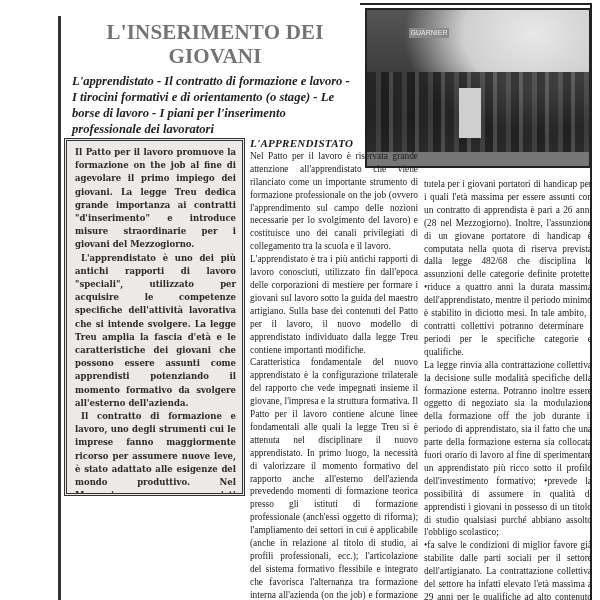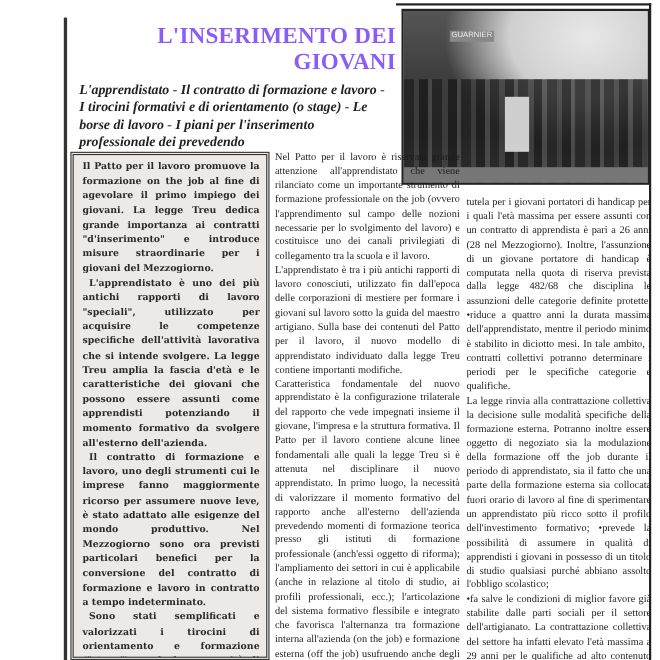--- a/index.html
+++ b/index.html
@@ -8,21 +8,21 @@
       background: #ffffff; position: relative;
       font-family: "Liberation Serif", serif; color: #1a1a1a;
     }
     .corner-tab {
       position: absolute; left: 44px; top: -14px; width: 60px; height: 30px;
       transform: rotate(-38deg); transform-origin: left top;
     }
     .left-rule { position: absolute; left: 58px; top: 16px; width: 3px; height: 584px; background: #333; }
     .title {
       position: absolute; left: 70px; top: 20px; width: 290px;
-      text-align: right; color: #8b5cf6; font-weight: bold;
+      text-align: center; color: #737373; font-weight: bold;
       font-size: 21px; line-height: 24px; letter-spacing: 0.2px;
     }
     .subtitle {
       position: absolute; left: 72px; top: 73px; width: 285px;
       font-style: italic; font-weight: bold; font-size: 12.6px; line-height: 16px; color: #222;
     }
     .photo-frame {
       position: absolute; left: 360px; top: 3px; width: 240px; height: 172px;
     }
     .photo-frame .rule-top { position: absolute; left: 0; top: 0; width: 232px; height: 2px; background: #222; }
@@ -37,21 +37,21 @@
     }
     .photo .crowd {
       position: absolute; left: 0; bottom: 0; width: 100%; height: 60%;
       background: repeating-linear-gradient(90deg, #222 0 9px, #3d3d3d 9px 14px, #1b1b1b 14px 22px, #4a4a4a 22px 26px);
       opacity: 0.85;
     }
     .photo .coat { position: absolute; left: 92px; top: 78px; width: 22px; height: 50px; background: #cfcfcf; }
     .photo .sign { position: absolute; left: 42px; top: 18px; width: 40px; height: 10px; background: #888; color:#eee; font-size: 7px; font-family: "Liberation Sans", sans-serif; text-align: center; line-height: 10px; }
     .photo .street { position: absolute; left: 0; bottom: 0; width: 100%; height: 14px; background: #777; }
     .sidebar-box {
-      position: absolute; left: 64px; top: 138px; width: 181px; height: 462px;
+      position: absolute; left: 64px; top: 138px; width: 181px; height: 358px;
       border: 3px double #333; background: #ece9e6; box-sizing: border-box;
       padding: 5px 6px 0 8px;
       font-family: "DejaVu Serif", serif; font-weight: bold; font-size: 8.5px; line-height: 13.2px; color: #2a2a2a;
       text-align: justify; overflow: hidden;
     }
     .sidebar-box p { margin: 0; text-indent: 0; }
     .sidebar-box p + p { text-indent: 6px; }
     .col2 {
       position: absolute; left: 250px; top: 137px; width: 168px; height: 463px;
       font-size: 9.4px; line-height: 12.9px; text-align: justify; overflow: hidden;
@@ -69,21 +69,21 @@
 <div class="corner-tab">
   
   
 </div>
 <div class="left-rule"></div>
 
 <div class="title">
   <div>L'INSERIMENTO DEI GIOVANI</div>
 </div>
 
-<div class="subtitle">L'apprendistato - Il contratto di formazione e lavoro - I tirocini formativi e di orientamento (o stage) - Le borse di lavoro - I piani per l'inserimento professionale dei prevedendo</div>
+<div class="subtitle">L'apprendistato - Il contratto di formazione e lavoro - I tirocini formativi e di orientamento (o stage) - Le borse di lavoro - I piani per l'inserimento professionale dei lavoratori</div>
 
 <div class="photo-frame">
   <div class="rule-top"></div>
   <div class="rule-right"></div>
 </div>
 <div class="photo">
   <div class="sign">GUARNIER</div>
   <div class="crowd"></div>
   <div class="coat"></div>
   <div class="street"></div>
@@ -91,20 +91,21 @@
 
 <div class="sidebar-box">
   <p>Il Patto per il lavoro promuove la formazione on the job al fine di agevolare il primo impiego dei giovani. La legge Treu dedica grande importanza ai contratti "d'inserimento" e introduce misure straordinarie per i giovani del Mezzogiorno.</p>
   <p>L'apprendistato è uno dei più antichi rapporti di lavoro "speciali", utilizzato per acquisire le competenze specifiche dell'attività lavorativa che si intende svolgere. La legge Treu amplia la fascia d'età e le caratteristiche dei giovani che possono essere assunti come apprendisti potenziando il momento formativo da svolgere all'esterno dell'azienda.</p>
   <p>Il contratto di formazione e lavoro, uno degli strumenti cui le imprese fanno maggiormente ricorso per assumere nuove leve, è stato adattato alle esigenze del mondo produttivo. Nel Mezzogiorno sono ora previsti particolari benefici per la conversione del contratto di formazione e lavoro in contratto a tempo indeterminato.</p>
   <p>Sono stati semplificati e valorizzati i tirocini di orientamento e formazione ("stage") per la loro capacità di raccordare scuola e mondo del lavoro, di favorire un primo contatto tra giovani ed imprese agevolando le scelte professionali.</p>
 
 </div>
 
 <div class="col2">
+  <p class="section-heading">L'APPRENDISTATO</p>
   <p>Nel Patto per il lavoro è riservata grande attenzione all'apprendistato che viene rilanciato come un importante strumento di formazione professionale on the job (ovvero l'apprendimento sul campo delle nozioni necessarie per lo svolgimento del lavoro) e costituisce uno dei canali privilegiati di collegamento tra la scuola e il lavoro.</p>
   <p>L'apprendistato è tra i più antichi rapporti di lavoro conosciuti, utilizzato fin dall'epoca delle corporazioni di mestiere per formare i giovani sul lavoro sotto la guida del maestro artigiano. Sulla base dei contenuti del Patto per il lavoro, il nuovo modello di apprendistato individuato dalla legge Treu contiene importanti modifiche.</p>
   <p>Caratteristica fondamentale del nuovo apprendistato è la configurazione trilaterale del rapporto che vede impegnati insieme il giovane, l'impresa e la struttura formativa. Il Patto per il lavoro contiene alcune linee fondamentali alle quali la legge Treu si è attenuta nel disciplinare il nuovo apprendistato. In primo luogo, la necessità di valorizzare il momento formativo del rapporto anche all'esterno dell'azienda prevedendo momenti di formazione teorica presso gli istituti di formazione professionale (anch'essi oggetto di riforma); l'ampliamento dei settori in cui è applicabile (anche in relazione al titolo di studio, ai profili professionali, ecc.); l'articolazione del sistema formativo flessibile e integrato che favorisca l'alternanza tra formazione interna all'azienda (on the job) e formazione esterna (off the job) usufruendo anche degli incentivi messi a disposizione degli Stati membri da parte dell'Unione europea.</p>
 
 </div>
 
 <div class="col3">
   <p>tutela per i giovani portatori di handicap per i quali l'età massima per essere assunti con un contratto di apprendista è pari a 26 anni (28 nel Mezzogiorno). Inoltre, l'assunzione di un giovane portatore di handicap è computata nella quota di riserva prevista dalla legge 482/68 che disciplina le assunzioni delle categorie definite protette; •riduce a quattro anni la durata massima dell'apprendistato, mentre il periodo minimo è stabilito in diciotto mesi. In tale ambito, i contratti collettivi potranno determinare i periodi per le specifiche categorie e qualifiche.</p>
   <p>La legge rinvia alla contrattazione collettiva la decisione sulle modalità specifiche della formazione esterna. Potranno inoltre essere oggetto di negoziato sia la modulazione della formazione off the job durante il periodo di apprendistato, sia il fatto che una parte della formazione esterna sia collocata fuori orario di lavoro al fine di sperimentare un apprendistato più ricco sotto il profilo dell'investimento formativo; •prevede la possibilità di assumere in qualità di apprendisti i giovani in possesso di un titolo di studio qualsiasi purché abbiano assolto l'obbligo scolastico;</p>
   <p>•fa salve le condizioni di miglior favore già stabilite dalle parti sociali per il settore dell'artigianato. La contrattazione collettiva del settore ha infatti elevato l'età massima a 29 anni per le qualifiche ad alto contenuto professionale.</p>

